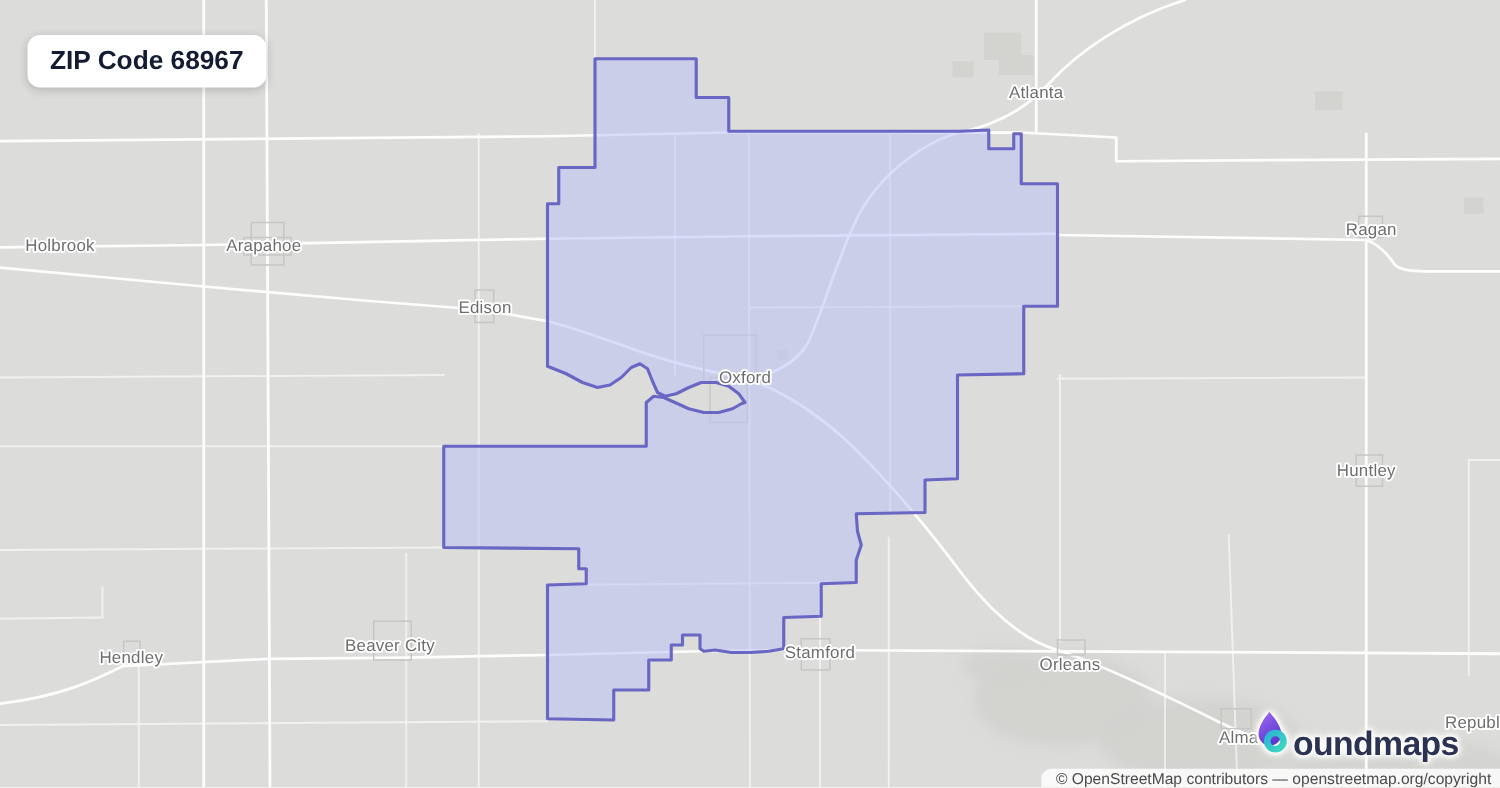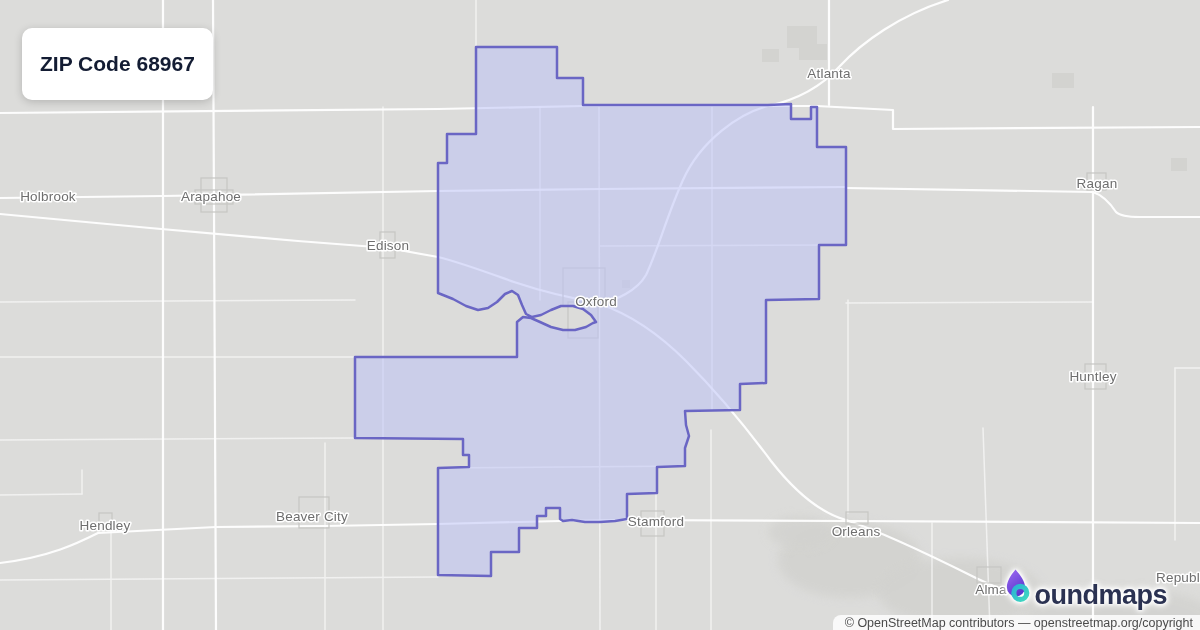--- a/index.html
+++ b/index.html
@@ -23,21 +23,21 @@
     stroke-linejoin: round;
     letter-spacing: 0.2px;
   }
 
   .badge {
     position: absolute;
     left: 22px;
     top: 28px;
     background: #ffffff;
     border-radius: 10px;
-    padding: 24px 18px;
+    padding: 9px 18px;
     box-shadow: 0 2px 8px rgba(0,0,0,0.18);
     font-size: 21px;
     font-weight: 700;
     color: #131c33;
     white-space: nowrap;
   }
 
   .logo {
     position: absolute;
     right: 33px;

